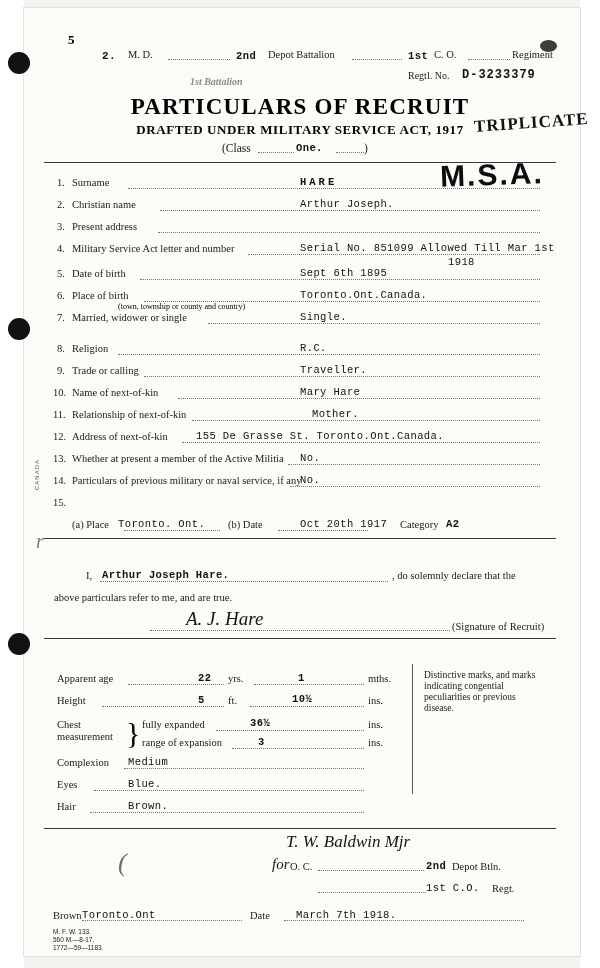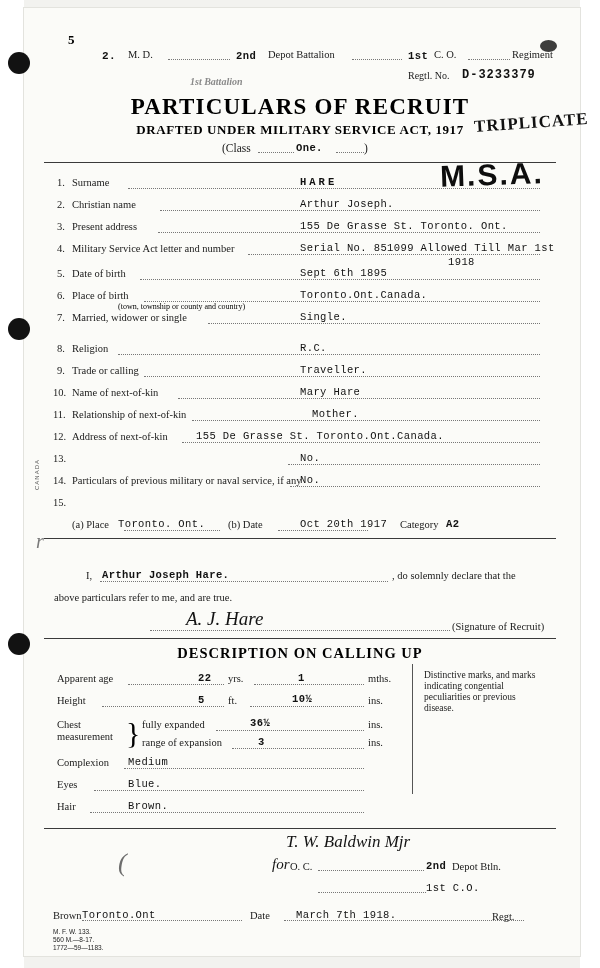--- a/index.html
+++ b/index.html
@@ -207,21 +207,20 @@
   <div class="abs typed" style="left:300px; top:176px; letter-spacing:3px; font-weight:bold;">HARE</div>
 
   <div class="abs printed" style="left:57px; top:199px;">2.</div>
   <div class="abs printed" style="left:72px; top:199px;">Christian name</div>
   <div class="rule" style="left:160px; top:210px; width:380px;"></div>
   <div class="abs typed" style="left:300px; top:198px;">Arthur Joseph.</div>
 
   <div class="abs printed" style="left:57px; top:221px;">3.</div>
   <div class="abs printed" style="left:72px; top:221px;">Present address</div>
   <div class="rule" style="left:158px; top:232px; width:382px;"></div>
-  <div class="abs typed" style="left:300px; top:220px;">155 De Grasse St. Toronto. Ont.</div>
 
   <div class="abs printed" style="left:57px; top:243px;">4.</div>
   <div class="abs printed" style="left:72px; top:243px;">Military Service Act letter and number</div>
   <div class="rule" style="left:248px; top:254px; width:292px;"></div>
   <div class="abs typed" style="left:300px; top:242px;">Serial No. 851099 Allowed Till Mar 1st</div>
   <div class="abs typed" style="left:448px; top:256px;">1918</div>
 
   <div class="abs printed" style="left:57px; top:268px;">5.</div>
   <div class="abs printed" style="left:72px; top:268px;">Date of birth</div>
   <div class="rule" style="left:140px; top:279px; width:400px;"></div>
@@ -257,20 +256,21 @@
   <div class="abs printed" style="left:72px; top:409px;">Relationship of next-of-kin</div>
   <div class="rule" style="left:192px; top:420px; width:348px;"></div>
   <div class="abs typed" style="left:300px; top:408px;margin-left:12px;">Mother.</div>
 
   <div class="abs printed" style="left:53px; top:431px;">12.</div>
   <div class="abs printed" style="left:72px; top:431px;">Address of next-of-kin</div>
   <div class="rule" style="left:182px; top:442px; width:358px;"></div>
   <div class="abs typed" style="left:196px; top:430px;">155 De Grasse St. Toronto.Ont.Canada.</div>
 
   <div class="abs printed" style="left:53px; top:453px;">13.</div>
+  <div class="abs printed" style="left:72px; top:453px;">Whether at present a member of the Active Militia</div>
   <div class="rule" style="left:288px; top:464px; width:252px;"></div>
   <div class="abs typed" style="left:300px; top:452px;">No.</div>
 
   <div class="abs printed" style="left:53px; top:475px;">14.</div>
   <div class="abs printed" style="left:72px; top:475px;">Particulars of previous military or naval service, if any</div>
   <div class="rule" style="left:290px; top:486px; width:250px;"></div>
   <div class="abs typed" style="left:300px; top:474px;">No.</div>
 
   <div class="abs printed" style="left:53px; top:497px;">15.</div>
 
@@ -291,21 +291,20 @@
   <div class="abs typed" style="left:102px; top:569px; font-weight:bold;">Arthur Joseph Hare.</div>
   <div class="abs printed" style="left:392px; top:570px;">, do solemnly declare that the</div>
   <div class="abs printed" style="left:54px; top:592px;">above particulars refer to me, and are true.</div>
 
   <div class="abs hand" style="left:186px; top:608px; font-size:19px;">A. J. Hare</div>
   <div class="rule" style="left:150px; top:630px; width:300px;"></div>
   <div class="abs printed" style="left:452px; top:621px;">(Signature of Recruit)</div>
 
   <div class="solidrule" style="left:44px; top:638px; width:512px;"></div>
 
-  <div class="abs section-title" style="left:50px; top:645px; width:500px;">DESCRIPTION ON CALLING UP</div>
 
   <div class="abs" style="left:412px; top:664px; width:1px; height:130px; background:#555;"></div>
 
   <div class="abs printed" style="left:57px; top:673px;">Apparent age</div>
   <div class="rule" style="left:128px; top:684px; width:96px;"></div>
   <div class="abs typed" style="left:198px; top:672px; font-weight:bold;">22</div>
   <div class="abs printed" style="left:228px; top:673px;">yrs.</div>
   <div class="rule" style="left:254px; top:684px; width:110px;"></div>
   <div class="abs typed" style="left:298px; top:672px; font-weight:bold;">1</div>
   <div class="abs printed" style="left:368px; top:673px;">mths.</div>
@@ -348,21 +347,21 @@
 
   <div class="abs hand" style="left:286px; top:832px; font-size:17px;">T. W. Baldwin  Mjr</div>
   <div class="abs hand" style="left:272px; top:856px; font-size:15px;">for</div>
   <div class="abs printed" style="left:290px; top:861px;">O. C.</div>
   <div class="rule" style="left:318px; top:870px; width:106px;"></div>
   <div class="abs typed" style="left:426px; top:860px; font-weight:bold;">2nd</div>
   <div class="abs printed" style="left:452px; top:861px;">Depot Btln.</div>
 
   <div class="rule" style="left:318px; top:892px; width:108px;"></div>
   <div class="abs typed" style="left:426px; top:882px; font-weight:normal;">1st C.O.</div>
-  <div class="abs printed" style="left:492px; top:883px;margin-top:28px;">Regt.</div>
+  <div class="abs printed" style="left:492px; top:883px;">Regt.</div>
 
   <div class="abs printed" style="left:53px; top:910px;">Brown</div>
   <div class="rule" style="left:82px; top:920px; width:160px;"></div>
   <div class="abs typed" style="left:82px; top:909px;">Toronto.Ont</div>
   <div class="abs printed" style="left:250px; top:910px;">Date</div>
   <div class="rule" style="left:284px; top:920px; width:240px;"></div>
   <div class="abs typed" style="left:296px; top:909px;">March 7th 1918.</div>
 
   <div class="abs tiny" style="left:53px; top:928px; white-space:pre-line;">M. F. W. 133.
 560 M.—8-17.

